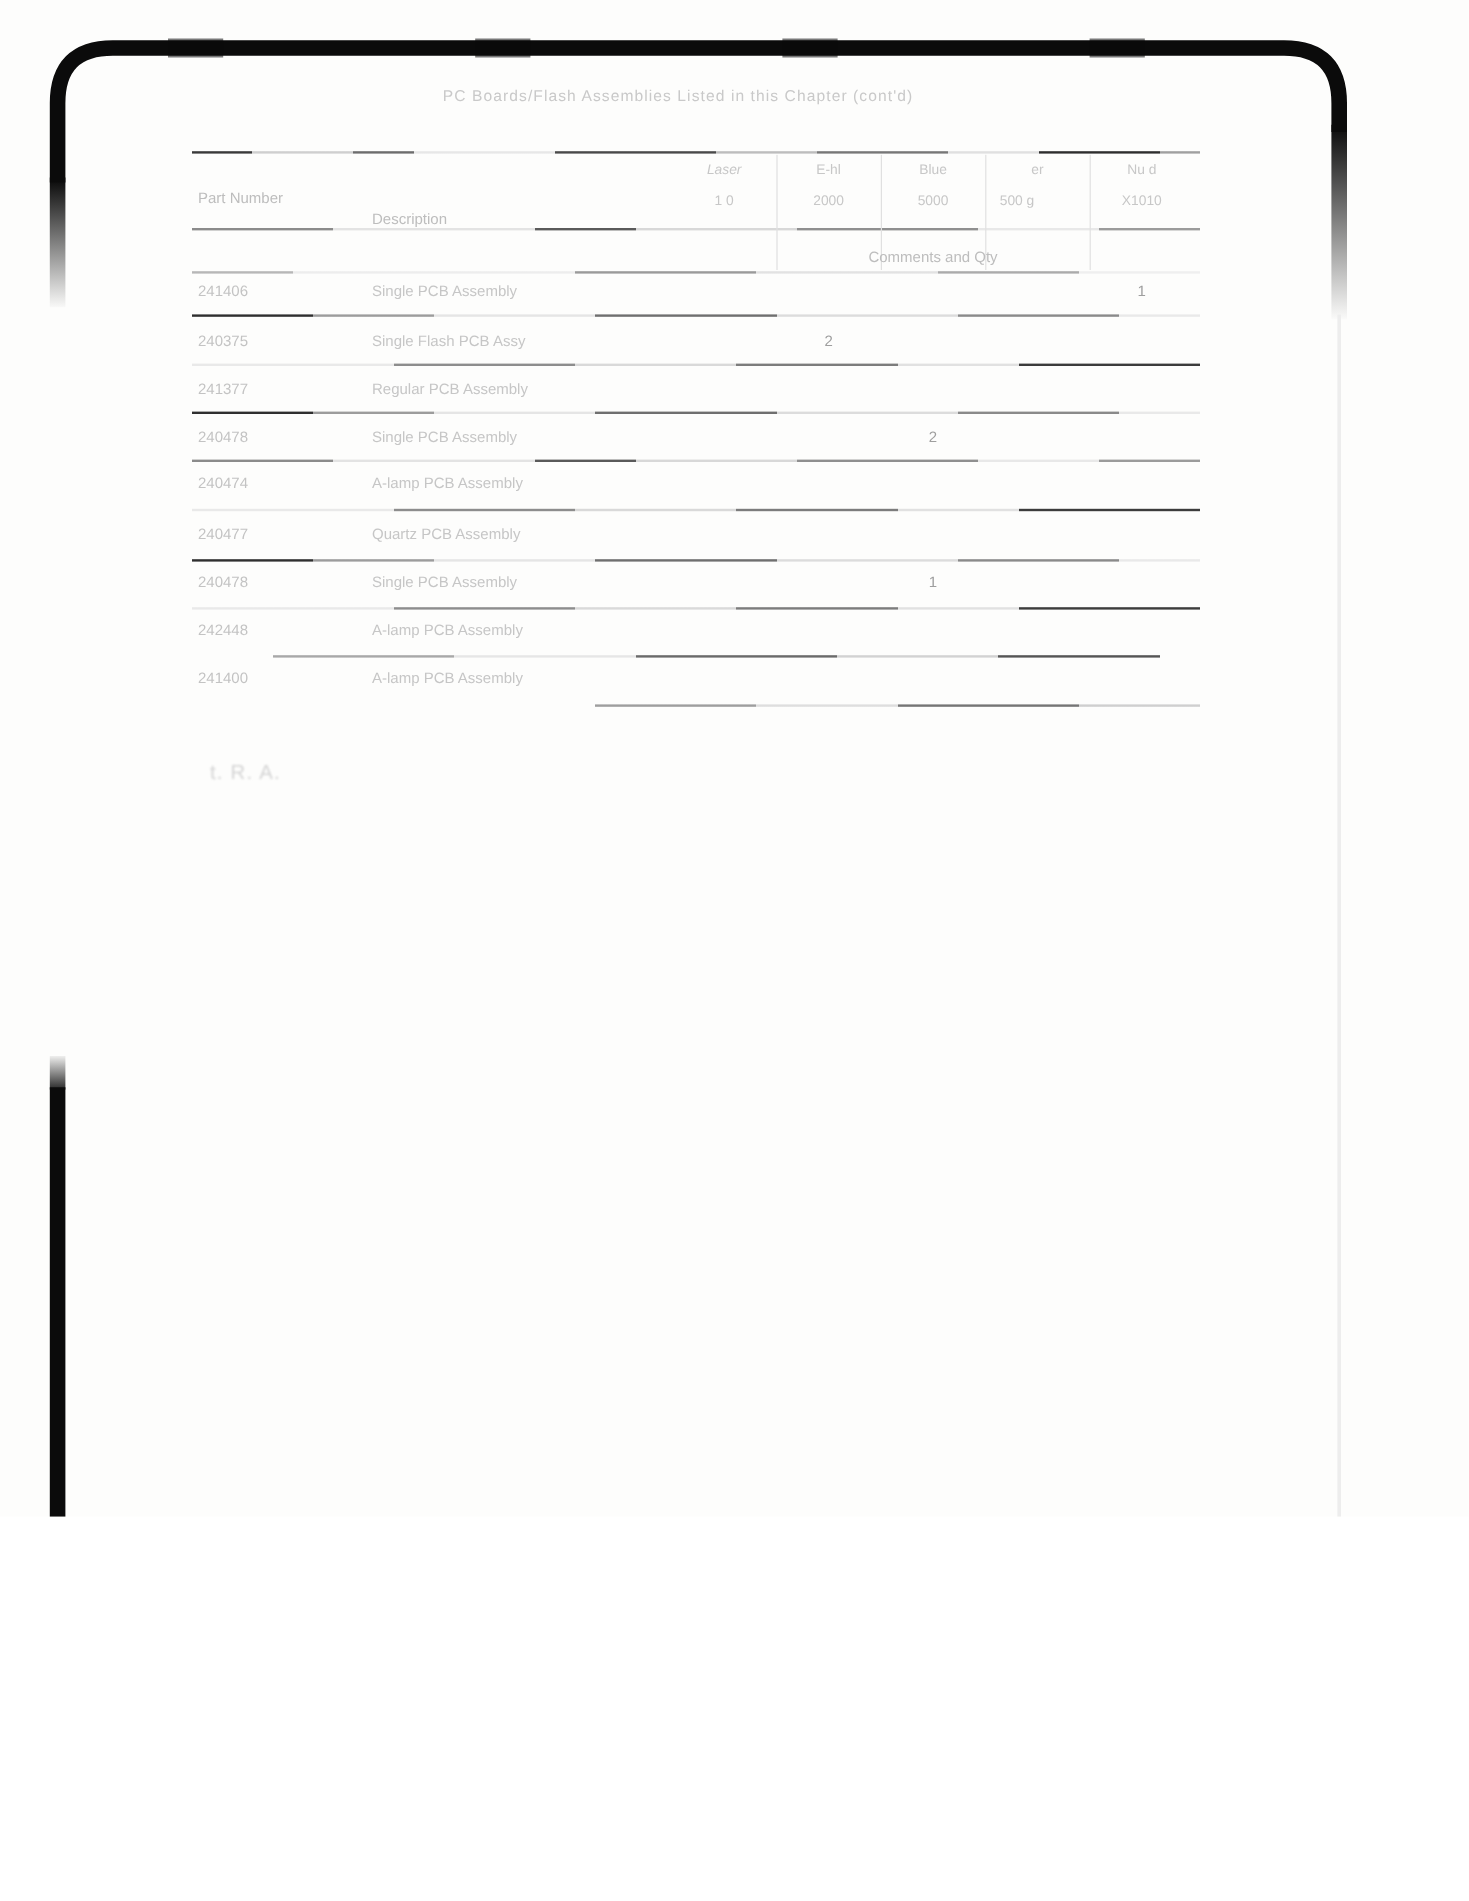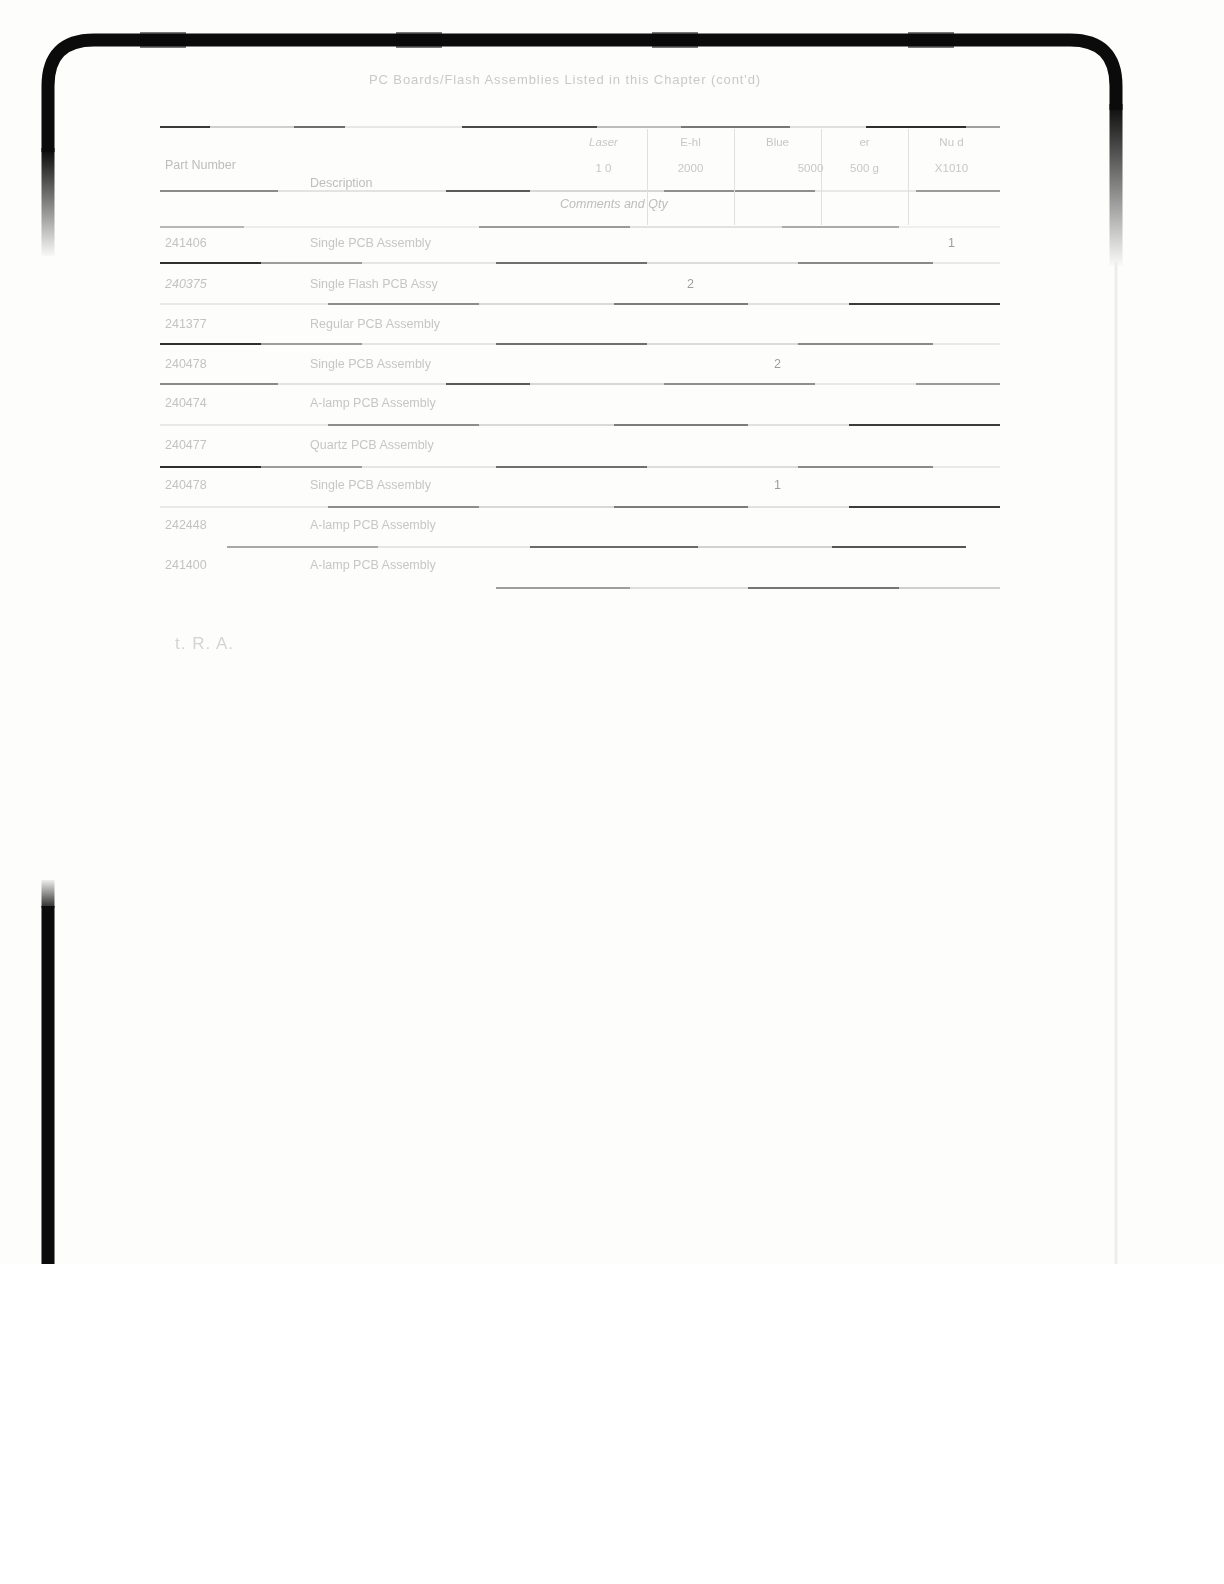--- a/index.html
+++ b/index.html
@@ -84,37 +84,37 @@
   <div class="vsep" style="left:647px;top:129px;height:96px;"></div>
   <div class="vsep" style="left:734px;top:129px;height:96px;"></div>
   <div class="vsep" style="left:821px;top:129px;height:96px;"></div>
   <div class="vsep" style="left:908px;top:129px;height:96px;"></div>
 
   <div class="abs ft-colhead" style="left:560px;top:136px;width:87px;font-style:italic;">Laser</div>
   <div class="abs ft-colhead" style="left:560px;top:162px;width:87px;">1 0</div>
   <div class="abs ft-colhead" style="left:647px;top:136px;width:87px;">E-hl</div>
   <div class="abs ft-colhead" style="left:647px;top:162px;width:87px;">2000</div>
   <div class="abs ft-colhead" style="left:734px;top:136px;width:87px;">Blue</div>
-  <div class="abs ft-colhead" style="left:734px;top:162px;width:87px;margin-left:33px;">5000</div>
+  <div class="abs ft-colhead" style="left:734px;top:162px;width:87px;">5000</div>
   <div class="abs ft-colhead" style="left:821px;top:136px;width:87px;">er</div>
-  <div class="abs ft-colhead" style="left:821px;top:162px;width:87px;">500 g</div>
+  <div class="abs ft-colhead" style="left:804px;top:162px;width:87px;">500 g</div>
   <div class="abs ft-colhead" style="left:908px;top:136px;width:87px;">Nu d</div>
   <div class="abs ft-colhead" style="left:908px;top:162px;width:87px;text-align:center;">X1010</div>
 
   <div class="abs ft-head" style="left:165px;top:158px;">Part Number</div>
   <div class="abs ft-head" style="left:310px;top:176px;">Description</div>
 
-  <div class="abs ft-head" style="left:560px;top:197px;width:435px;font-style:italic;">Comments and Qty</div>
+  <div class="abs ft-head" style="left:560px;top:207px;width:435px;text-align:center;">Comments and Qty</div>
 
   <div class="abs ft-pn" style="left:165px;top:236px;">241406</div>
   <div class="abs ft-desc" style="left:310px;top:236px;">Single PCB Assembly</div>
   <div class="abs ft-qty" style="left:908px;top:236px;">1</div>
   <div class="rule rp3" style="left:160px;top:262px;width:840px;"></div>
 
-  <div class="abs ft-pn" style="left:165px;top:277px;font-style:italic;">240375</div>
+  <div class="abs ft-pn" style="left:165px;top:277px;">240375</div>
   <div class="abs ft-desc" style="left:310px;top:277px;text-align:center;">Single Flash PCB Assy</div>
   <div class="abs ft-qty" style="left:647px;top:277px;">2</div>
   <div class="rule rp4" style="left:160px;top:303px;width:840px;"></div>
 
   <div class="abs ft-pn" style="left:165px;top:317px;">241377</div>
   <div class="abs ft-desc" style="left:310px;top:317px;">Regular PCB Assembly</div>
   <div class="rule rp3" style="left:160px;top:343px;width:840px;"></div>
 
   <div class="abs ft-pn" style="left:165px;top:357px;">240478</div>
   <div class="abs ft-desc" style="left:310px;top:357px;">Single PCB Assembly</div>

